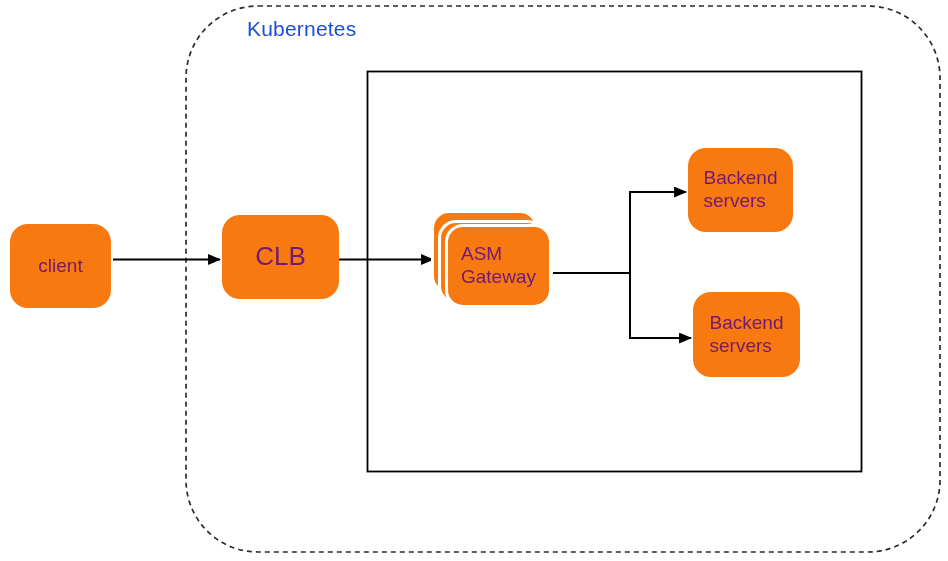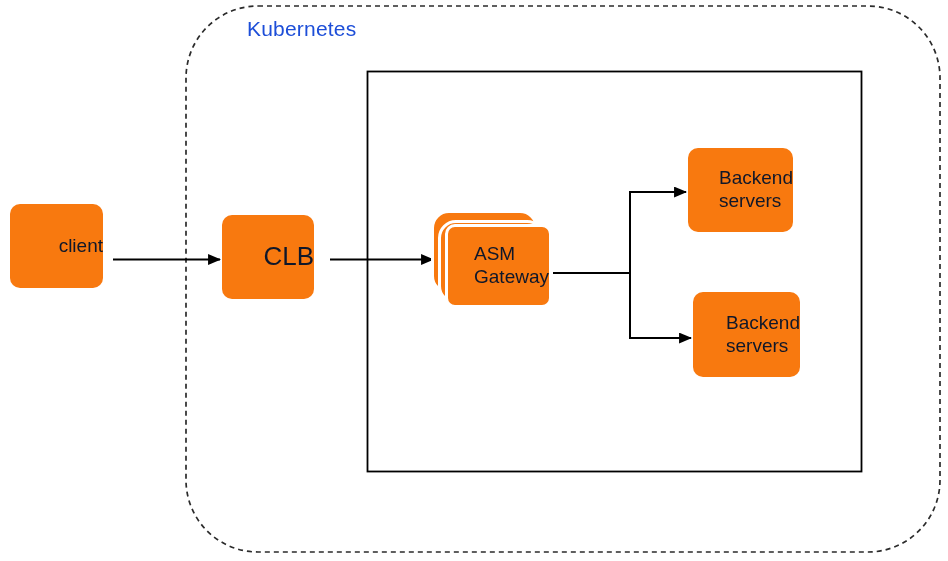--- a/index.html
+++ b/index.html
@@ -28,34 +28,34 @@
     left: 247px;
     top: 17px;
     font-size: 21px;
     letter-spacing: 0.2px;
     color: #1d4ed8;
     white-space: nowrap;
   }
   .node {
     position: absolute;
     background: #f8790f;
-    border-radius: 10px;
+    border-radius: 18px;
     display: flex;
     align-items: center;
-    justify-content: flex-end;
-    color: #0f172a;
+    justify-content: center;
+    color: #701a75;
     font-size: 19px;
     line-height: 1.21;
     box-sizing: border-box;
   }
   .node .lines {
     text-align: left;
   }
-  .node-client   { left: 10px;  top: 204px; width: 93px; height: 84px; }
-  .node-clb      { left: 222px; top: 215px; width: 92px; height: 84px; font-size: 26px; }
+  .node-client   { left: 10px;  top: 224px; width: 101px; height: 84px; }
+  .node-clb      { left: 222px; top: 215px; width: 117px; height: 84px; font-size: 26px; }
   .stack-card {
     position: absolute;
     width: 107px;
     height: 84px;
     background: #f8790f;
     border: 3px solid #ffffff;
     border-radius: 18px;
     box-sizing: border-box;
   }
   .stack-back  { left: 431px; top: 210px; }

